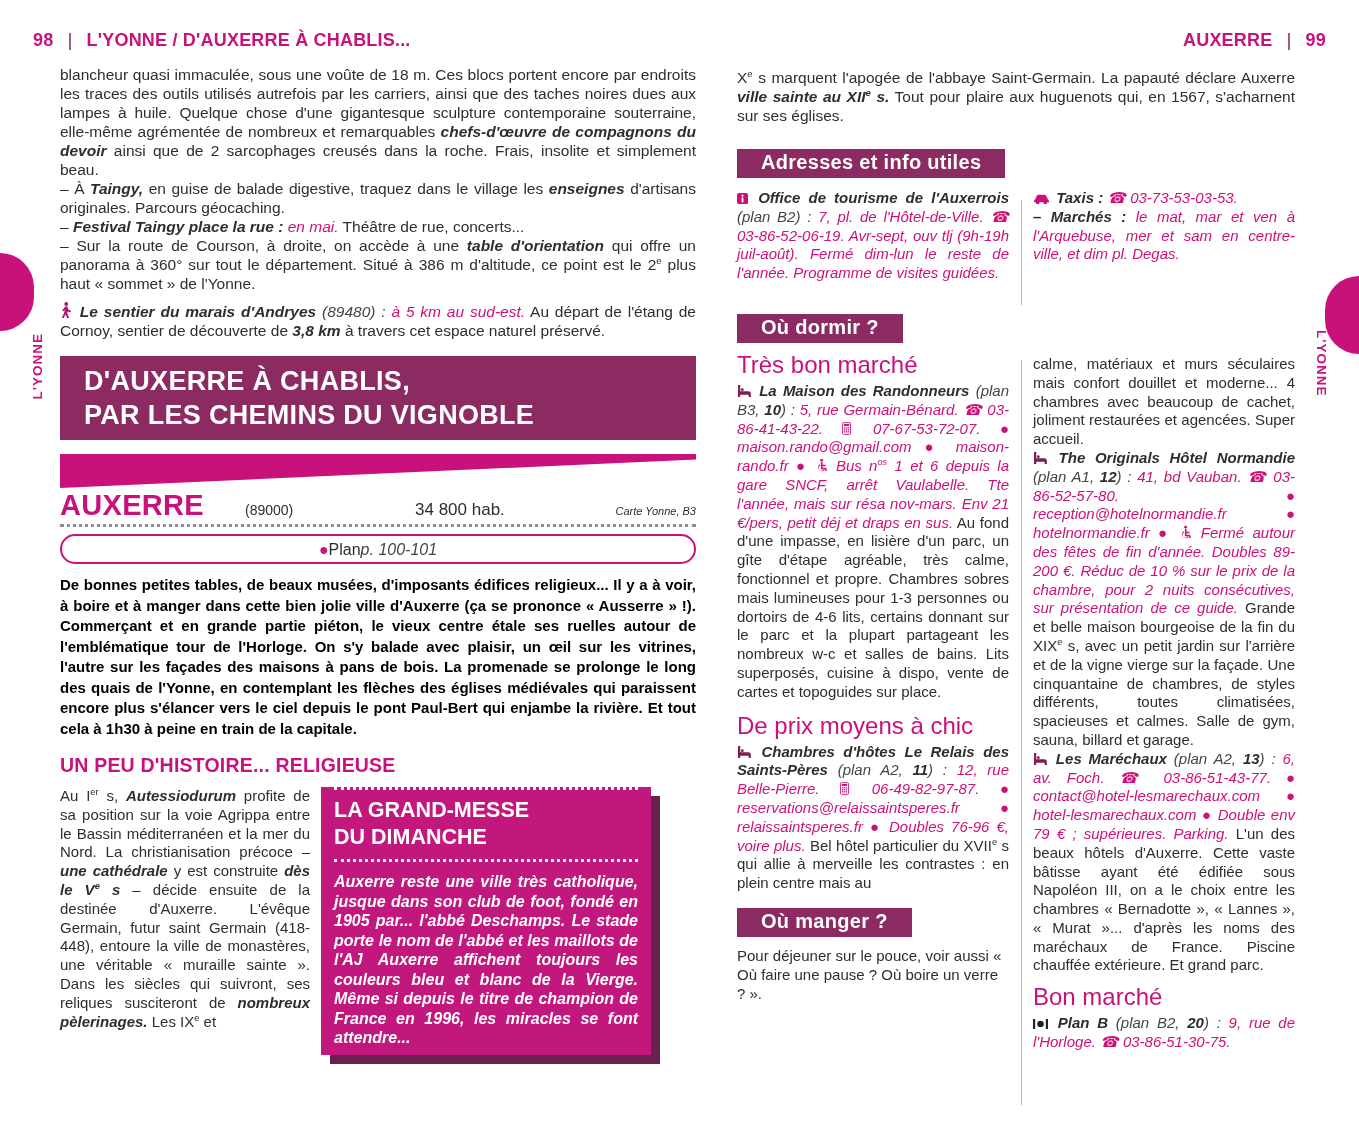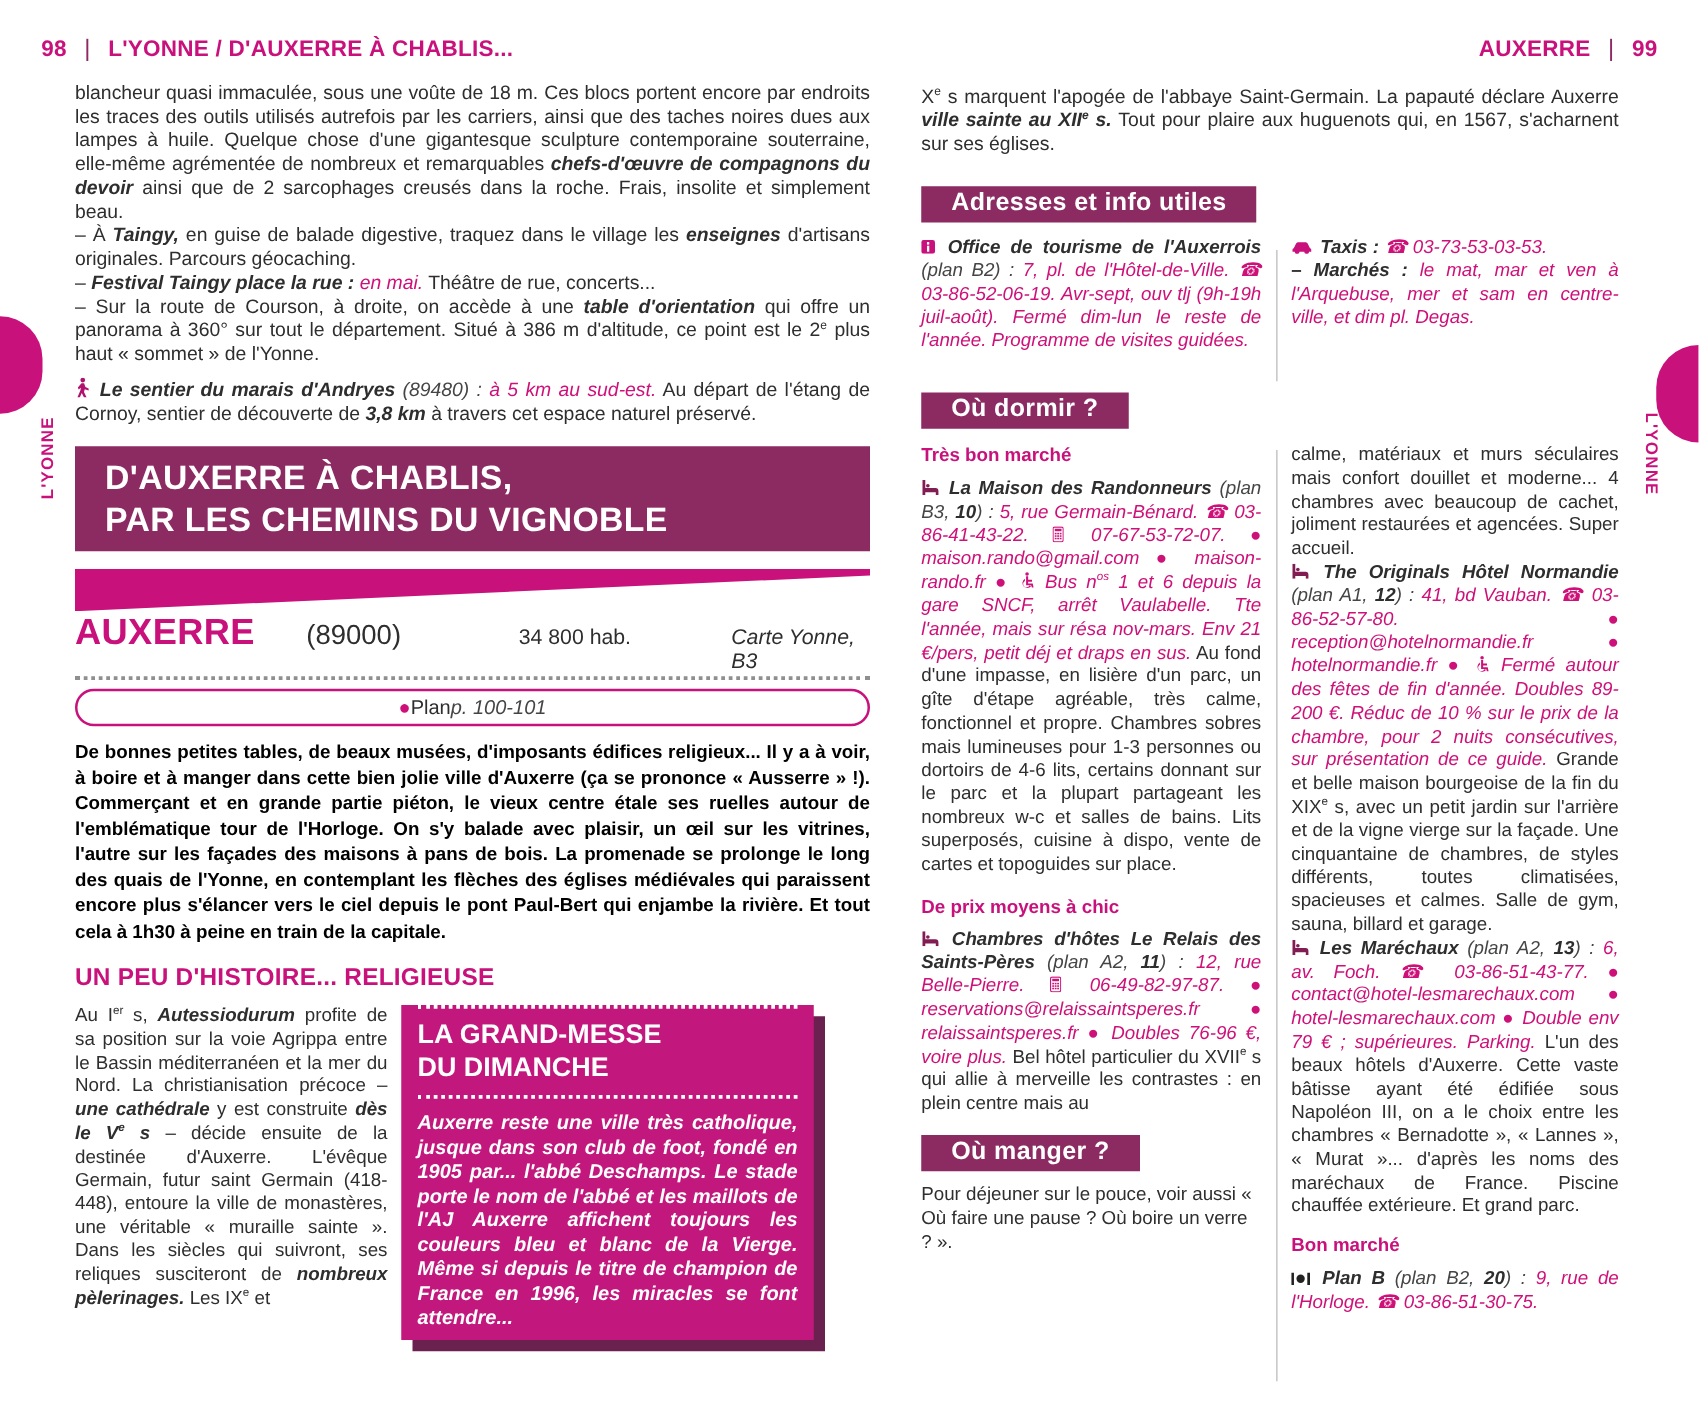--- a/index.html
+++ b/index.html
@@ -34,43 +34,43 @@
   .running-head{position:absolute;top:30px;font-weight:700;font-size:18px;color:var(--mag);letter-spacing:.2px}
   .running-head .bar{color:var(--purple);font-weight:400;margin:0 14px;font-size:19px}
   
   #page-left{position:absolute;left:60px;top:65px;width:636px}
   .para{margin:0}
   #sentier{margin-top:9px}
   #banner{margin-top:16px;background:var(--purple);color:#fff;font-weight:700;font-size:27px;line-height:34px;padding:8px 24px;letter-spacing:.3px}
   #wedge{margin-top:14px;height:34px;background:var(--mag);clip-path:polygon(0 0,100% 0,100% 16%,0 100%)}
   #city-row{margin-top:8px;display:flex;align-items:baseline}
   #city-name{color:var(--mag);font-weight:700;font-size:29px;letter-spacing:.3px;width:185px}
-  #city-postal{width:170px;font-size:22px}
+  #city-postal{width:170px;font-size:14px}
   #city-pop{width:170px;font-size:17px}
-  #city-map{flex:1;text-align:left;font-style:italic;font-size:17px}
+  #city-map{flex:1;text-align:right;font-style:italic;font-size:11px}
   #dotted-rule{margin-top:3px;border-top:3px dotted #8f8f8f;height:0}
   #plan-pill{margin-top:7px;border:2.5px solid var(--mag);border-radius:999px;height:30px;display:flex;align-items:center;justify-content:center;font-size:16px}
   #description{margin-top:11px;font-weight:700;font-size:15px;line-height:20.5px;color:#000000}
   #history-heading{margin-top:17px;color:var(--mag);font-weight:700;font-size:19.5px;letter-spacing:.2px}
   #history-cols{margin-top:12px;display:flex;gap:11px}
   #history-col-text{width:250px;font-size:15px;line-height:18.8px}
   
   #messe-box{width:330px;background:var(--boxmag);color:#fff;box-shadow:9px 9px 0 var(--boxsh);padding:0 13px 18px;height:268px}
   #messe-title{border-top:3px dotted #fff;border-bottom:3px dotted #fff;padding:7px 0 8px;font-weight:700;font-size:21.5px;line-height:27px}
   #messe-body{margin-top:10px;font-weight:700;font-style:italic;font-size:16px;line-height:19.5px;text-align:justify}
   
   #page-right{position:absolute;left:737px;top:68px;width:558px}
   .section-bar{display:inline-block;background:var(--purple);color:#fff;font-weight:700;font-size:20px;padding:4px 24px 6px;letter-spacing:.3px}
   #bar-adresses{margin-top:24px}
   #addr-cols{margin-top:11px;display:flex;gap:24px}
   .col-l{width:272px}
   .col-r{width:262px}
   #bar-dormir{margin-top:31px}
   #dormir-cols{margin-top:12px;display:flex;gap:24px}
-  .subhead{color:var(--mag);font-weight:700;font-size:15px;margin-bottom:8px}
+  .subhead{color:var(--mag);font-weight:400;font-size:24px;margin-bottom:8px}
   .listing{font-size:15px;line-height:18.8px;text-align:justify;overflow-wrap:break-word}
   #bar-manger{margin-top:15px}
   #manger-note{margin-top:10px;font-size:15px;line-height:18.8px}
   .vdivider{position:absolute;width:1px;background:#b9b9b9}
   #divider-addr{left:284px;top:132px;height:105px}
   #divider-main{left:284px;top:292px;height:745px}
   
   .edge-bump{position:absolute;width:34px;height:78px;background:var(--mag)}
   #bump-left{left:0;top:253px;border-radius:0 39px 39px 0}
   #bump-right{right:0;top:276px;border-radius:39px 0 0 39px}

